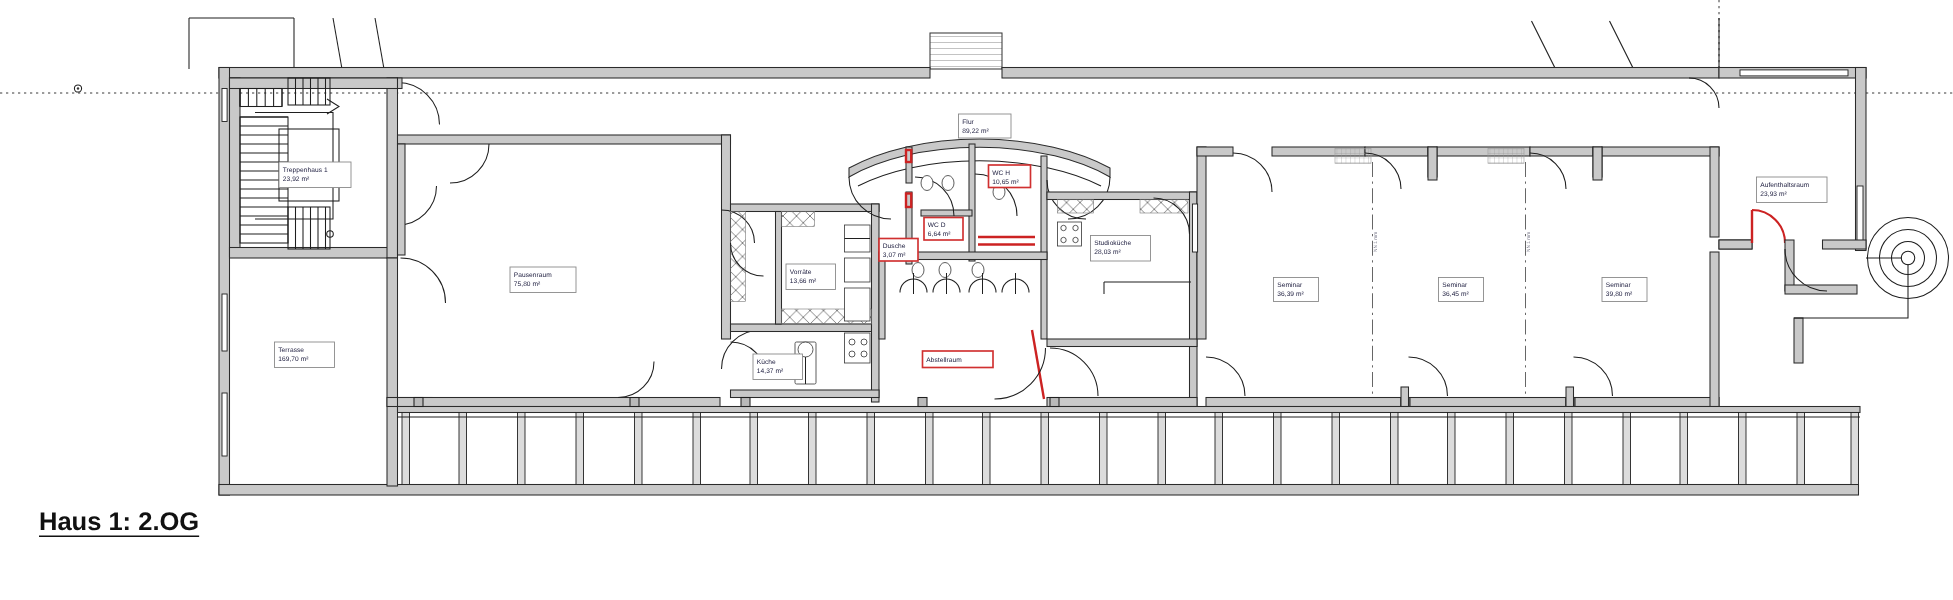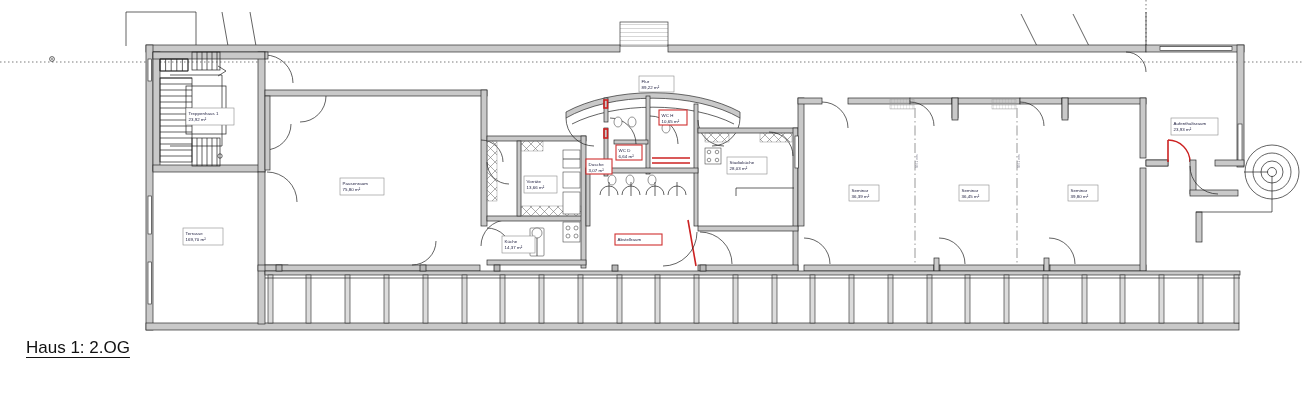--- a/index.html
+++ b/index.html
@@ -63,20 +63,21 @@
   #sheet-title {
     position: absolute;
     left: 26px;
     top: 338px;
     font-family: "Liberation Sans", sans-serif;
     font-size: 17px;
     color: #111111;
     text-decoration: underline;
     text-underline-offset: 4px;
     white-space: nowrap;
+    font-weight: bold;
   }
 </style>
 </head>
 <body>
 
 <div id="plan-root">
 
 <svg class="floorplan" viewBox="0 0 1302 400" shape-rendering="geometricPrecision">
 
   <defs>

